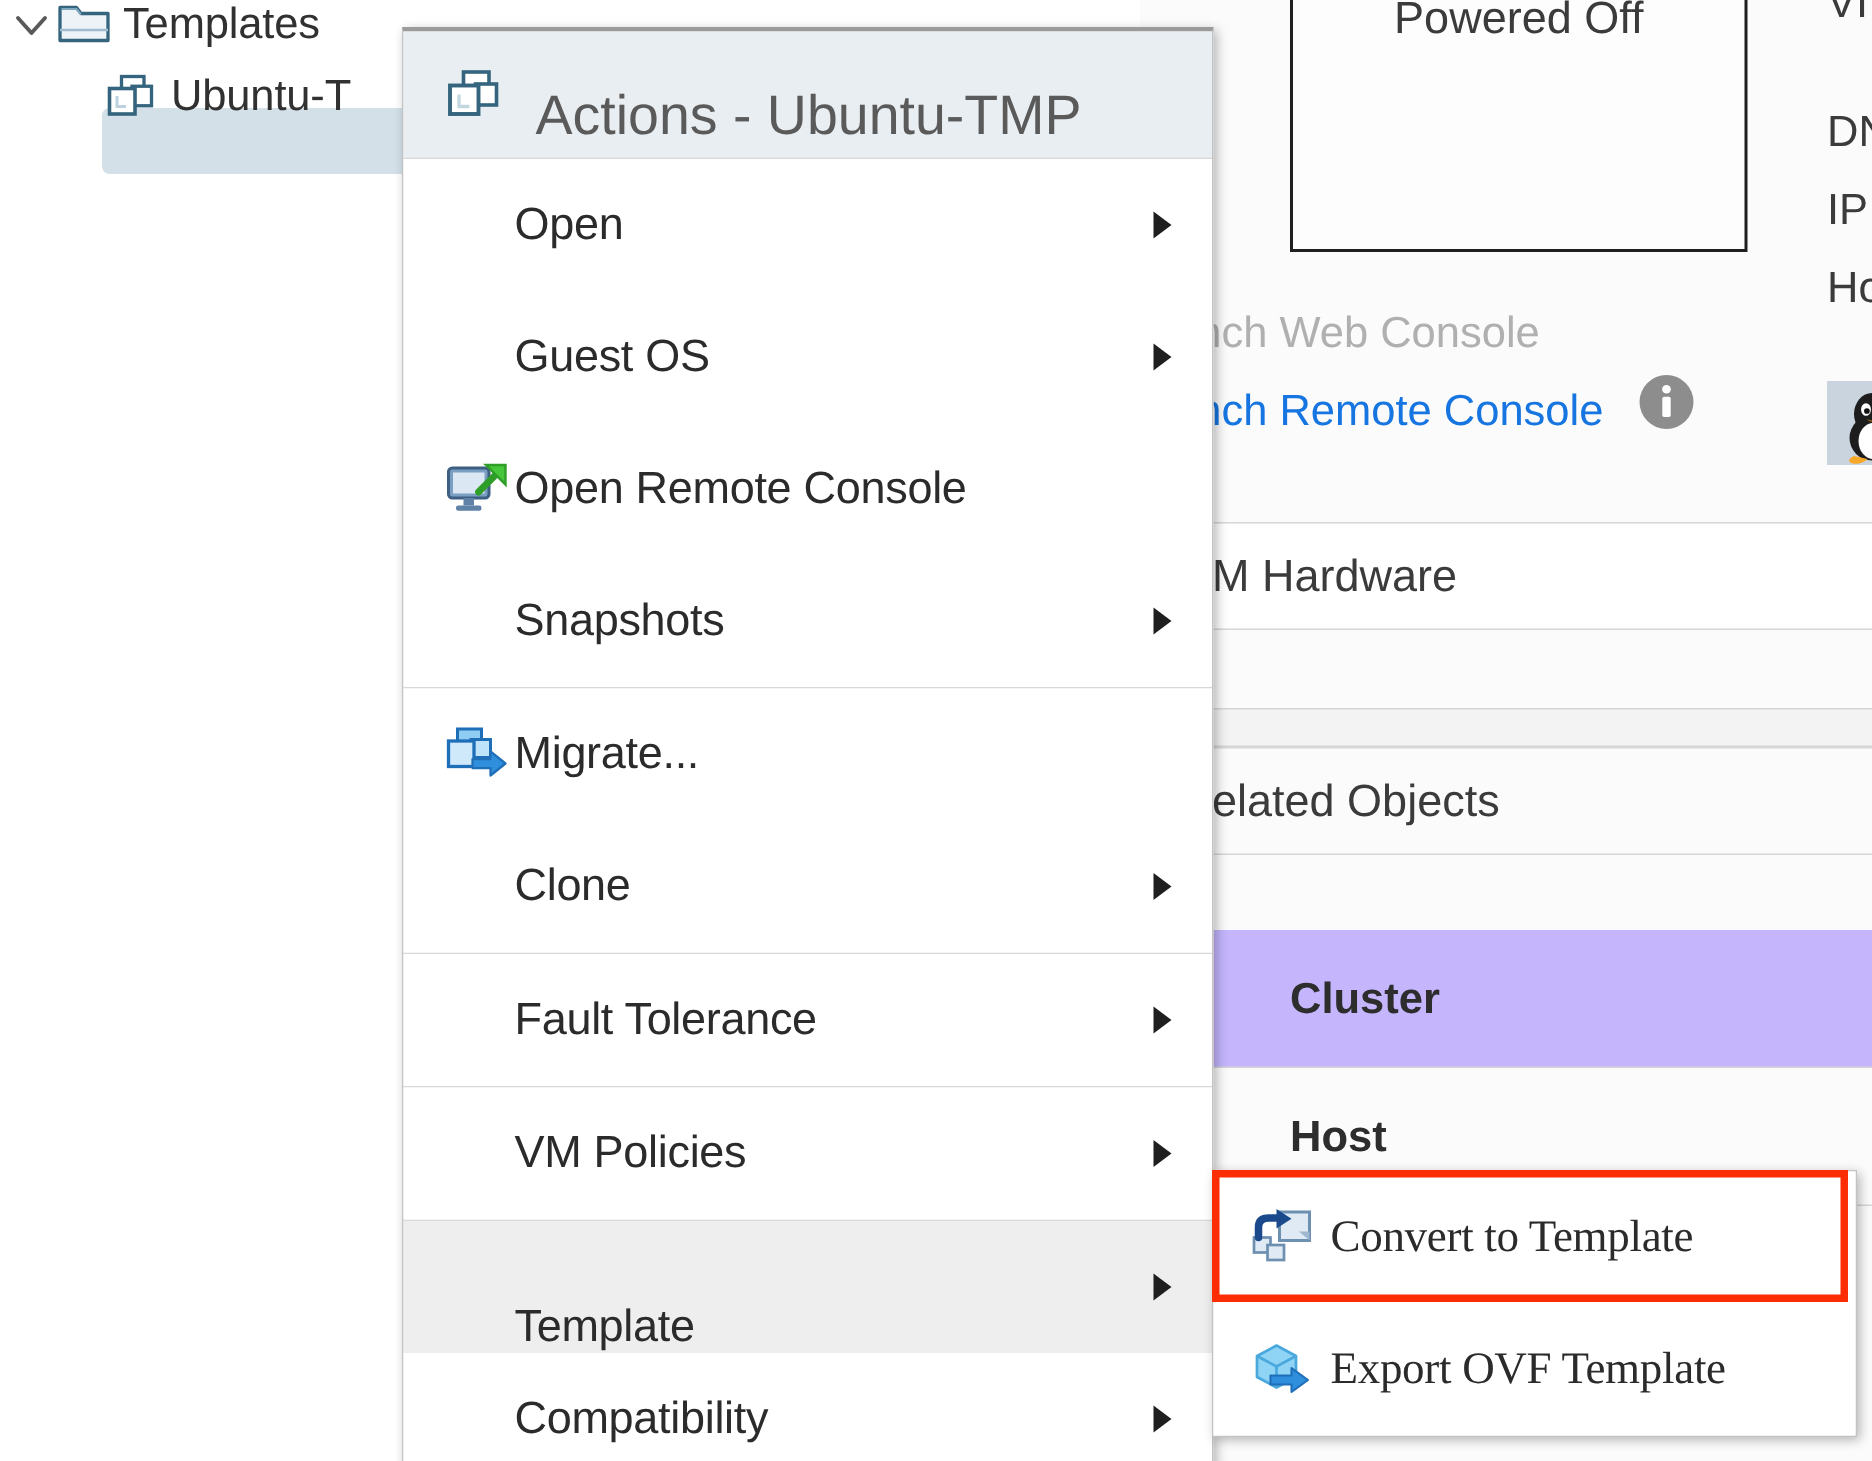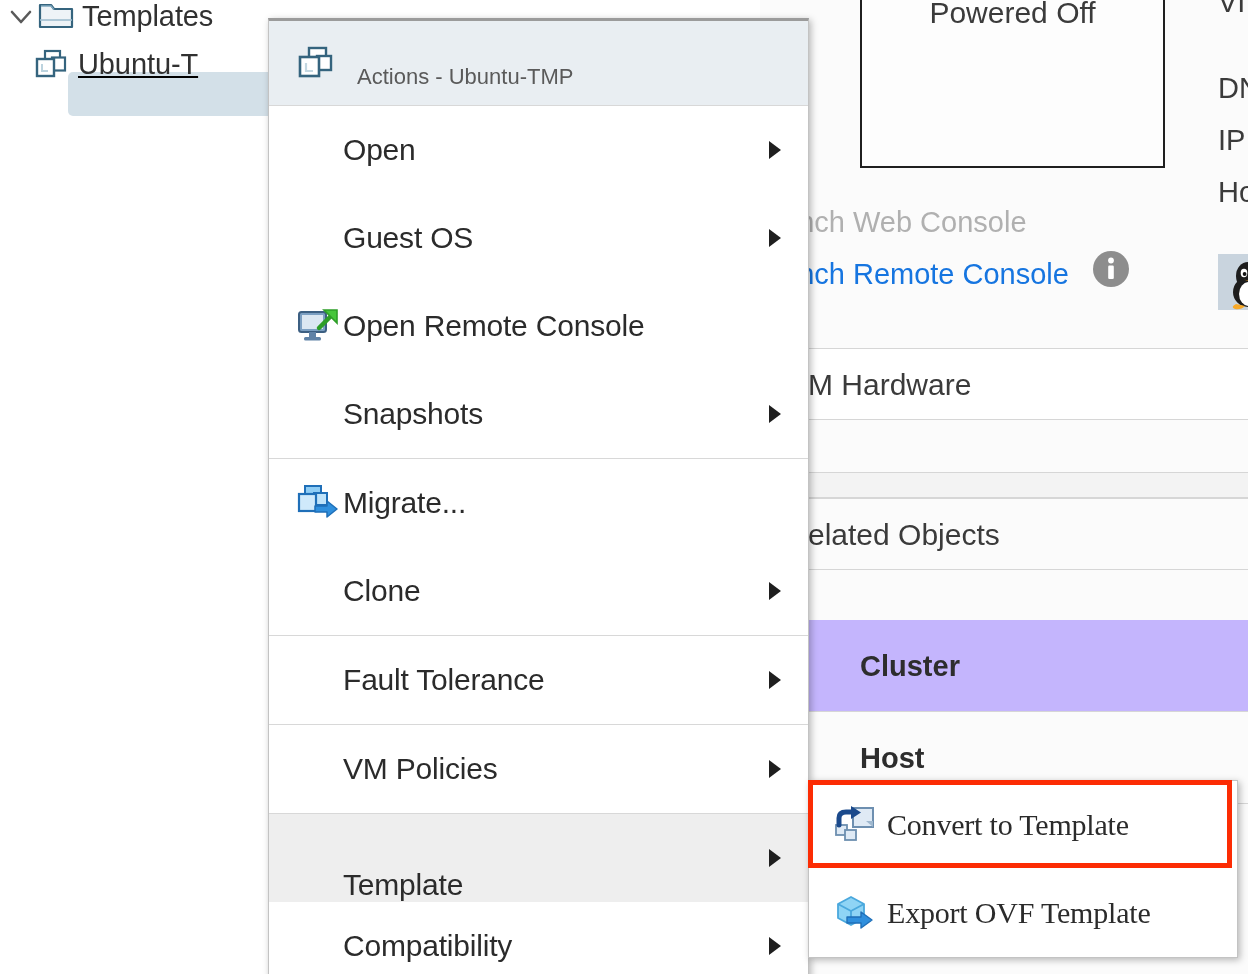--- a/index.html
+++ b/index.html
@@ -12,21 +12,21 @@
 
   
   #tree{position:absolute;left:0;top:0;width:300px;height:974px;background:#fff;}
   .tree-row{display:flex;height:44px;padding-left:4px;box-sizing:border-box;}
   .tree-row .lbl{font-size:29px;color:#313131;letter-spacing:-.1px;white-space:nowrap;}
   .chev{width:34px;height:34px;flex:none;display:flex;align-items:center;justify-content:center;}
   .chev svg{display:block;}
   .folder-ico{width:36px;height:30px;flex:none;margin-right:8px;position:relative;}
   .vm-ico{width:34px;height:32px;flex:none;margin-right:10px;position:relative;}
   .tree-sel{position:absolute;left:68px;top:72px;height:44px;width:218px;background:#d3e0e8;border-radius:5px;}
-  .tree-row.child{padding-left:34px;text-decoration:underline;}
+  .tree-row.child{padding-left:70px;}
   .tree-row.child .lbl{position:relative;z-index:3;}
   .tree-row.child .vm-ico{position:relative;z-index:3;}
 
   
   #right{position:absolute;left:760px;top:0;width:488px;height:974px;background:#fbfbfb;}
   .thumb-box{position:absolute;left:100px;top:-40px;width:305px;height:208px;border:2px solid #1f1f1f;background:#fdfdfd;box-sizing:border-box;}
   .thumb-box .poff{position:absolute;left:0;right:0;top:34px;text-align:center;font-size:30px;color:#3b3b3b;}
   .console-links{position:absolute;left:0;top:196px;width:488px;}
   .clink{font-size:29px;padding-left:22px;height:52px;line-height:52px;white-space:nowrap;}
   .clink.disabled{color:#b0b0b0;}
@@ -45,21 +45,21 @@
   .ro-gap{position:absolute;left:0;width:488px;height:26px;background:#f3f3f3;border-top:1px solid #d6d6d6;border-bottom:1px solid #d6d6d6;box-sizing:border-box;}
   .ro-row{position:absolute;left:0;width:488px;height:92px;box-sizing:border-box;
           border-bottom:1px solid #d6d6d6;background:#c4b5fd;}
   .ro-row .k{font-size:29px;color:#2d2d2d;font-weight:bold;padding-left:100px;line-height:92px;white-space:nowrap;}
 
   
   #menu{position:absolute;left:268px;top:18px;width:541px;background:#fff;
         border:1px solid #c3c3c3;border-top:3px solid #9b9b9b;
         box-shadow:2px 2px 7px rgba(0,0,0,.28);box-sizing:border-box;}
   .m-head{display:flex;align-items:center;height:84px;background:#e9eef2;padding-left:28px;box-sizing:border-box;}
-  .m-head .ttl{font-size:22px;color:#5a5a5a;margin-left:22px;white-space:nowrap;margin-top:27px;}
+  .m-head .ttl{font-size:37px;color:#5a5a5a;margin-left:22px;white-space:nowrap;margin-top:27px;}
   .m-sep{height:1px;background:#d8d8d8;margin:0;}
   .m-item{display:flex;align-items:center;height:88px;padding-left:28px;box-sizing:border-box;position:relative;background:#fff;}
   .m-item.hl{background:#eeeeee;align-items:flex-end;}
   .m-item .ico{width:46px;flex:none;display:flex;align-items:center;justify-content:flex-start;}
   .m-item .ico.empty{width:46px;}
   .m-item .lab{font-size:30px;color:#2b2b2b;white-space:nowrap;letter-spacing:-.2px;}
   .m-item .arw{position:absolute;right:24px;top:50%;transform:translateY(-50%);}
 
   
   #submenu{position:absolute;left:808px;top:780px;width:430px;background:#fff;

